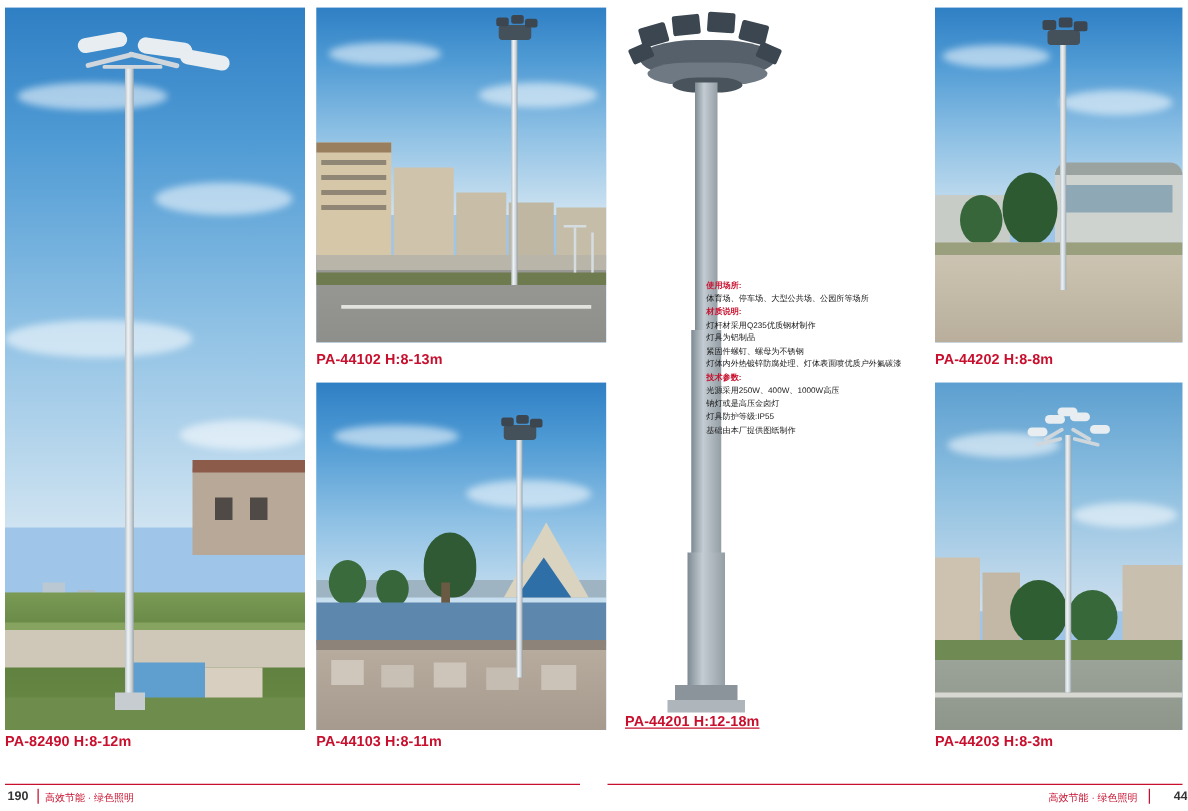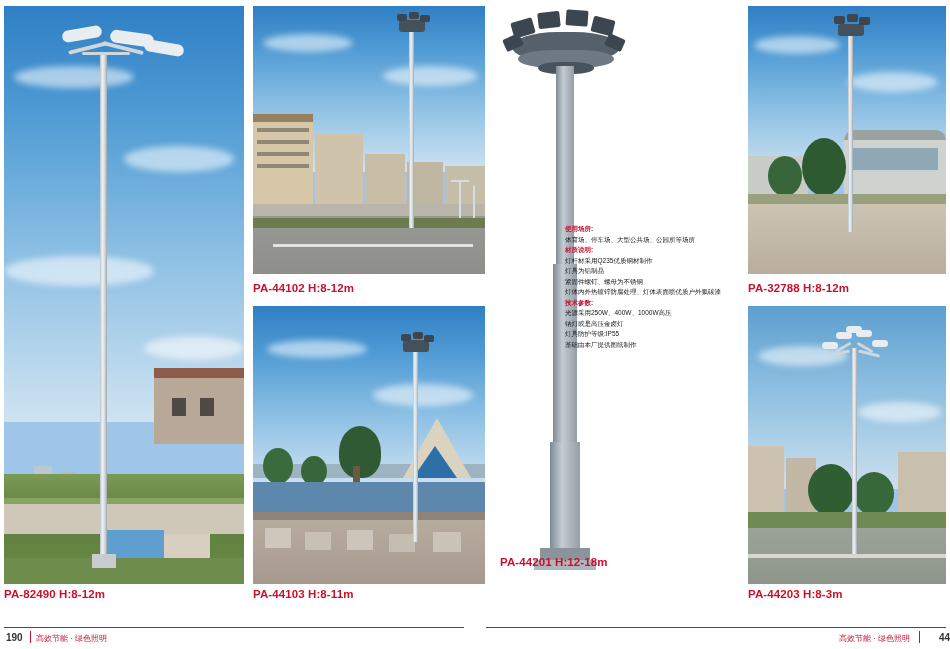--- a/index.html
+++ b/index.html
@@ -202,21 +202,21 @@
     <div class="pole" style="left:156px; top:26px; width:5px; height:196px;"></div>
     <div class="head-dark" style="left:146px; top:14px; width:26px; height:12px; border-radius:3px;"></div>
     <div class="floodlamp" style="left:144px; top:8px; width:10px; height:7px;"></div>
     <div class="floodlamp" style="left:156px; top:6px; width:10px; height:7px;"></div>
     <div class="floodlamp" style="left:167px; top:9px; width:10px; height:7px;"></div>
 
     <div style="position:absolute; left:206px; top:176px; width:2px; height:36px; background:#d6dde1;"></div>
     <div style="position:absolute; left:198px; top:174px; width:18px; height:2px; background:#d6dde1;"></div>
     <div style="position:absolute; left:220px; top:180px; width:2px; height:32px; background:#d6dde1;"></div>
   </div>
-  <div class="caption" style="left:253px; top:282px;">PA-44102 H:8-12m</div>
+  <div class="caption" style="left:253px; top:282px;">PA-44102 H:8-13m</div>
 
   <div class="photo" style="left:253px; top:306px; width:232px; height:278px;">
     <div class="sky" style="height:66%;"></div>
     <div class="cloud" style="left:14px; top:34px; width:100px; height:18px;"></div>
     <div class="cloud" style="left:120px; top:78px; width:100px; height:22px;"></div>
 
     <div style="position:absolute; left:0; top:158px; width:232px; height:14px; background:#9fb4c2;"></div>
 
     <div style="position:absolute; left:150px; top:112px; width:0; height:0;
                 border-left:34px solid transparent; border-right:34px solid transparent;
@@ -264,21 +264,21 @@
     <div class="floodlamp" style="left:10px; top:30px; width:18px; height:13px; transform:rotate(-24deg);"></div>
     <div class="floodlamp" style="left:112px; top:30px; width:18px; height:13px; transform:rotate(24deg);"></div>
 
     <div class="pole-dark" style="left:62px; top:60px; width:18px; height:200px;"></div>
     <div class="pole-dark" style="left:59px; top:258px; width:24px; height:180px;"></div>
     <div class="pole-dark" style="left:56px; top:436px; width:30px; height:110px;"></div>
 
     <div style="position:absolute; left:46px; top:542px; width:50px; height:14px; background:#8b949b;"></div>
     <div style="position:absolute; left:40px; top:554px; width:62px; height:10px; background:#aeb6bc;"></div>
   </div>
-  <div class="caption" style="left:500px; top:556px;">PA-44201 H:12-18m</div>
+  <div class="caption" style="left:500px; top:572px;text-decoration:underline;">PA-44201 H:12-18m</div>
 
   <div id="spec">
     <div class="sec row">使用场所:</div>
     <div class="row">体育场、停车场、大型公共场、公园所等场所</div>
     <div class="sec row">材质说明:</div>
     <div class="row">灯杆材采用Q235优质钢材制作</div>
     <div class="row">灯具为铝制品</div>
     <div class="row">紧固件螺钉、螺母为不锈钢</div>
     <div class="row">灯体内外热镀锌防腐处理、灯体表面喷优质户外氟碳漆</div>
     <div class="sec row">技术参数:</div>
@@ -303,21 +303,21 @@
 
     <div class="ground" style="height:80px; background:linear-gradient(to bottom,#cfc7b5 0%,#b8ae9b 100%);"></div>
     <div style="position:absolute; left:0; top:188px; width:198px; height:10px; background:#9aa07e;"></div>
 
     <div class="pole" style="left:100px; top:30px; width:5px; height:196px;"></div>
     <div class="head-dark" style="left:90px; top:18px; width:26px; height:12px; border-radius:3px;"></div>
     <div class="floodlamp" style="left:86px; top:10px; width:11px; height:8px;"></div>
     <div class="floodlamp" style="left:99px; top:8px; width:11px; height:8px;"></div>
     <div class="floodlamp" style="left:111px; top:11px; width:11px; height:8px;"></div>
   </div>
-  <div class="caption" style="left:748px; top:282px;">PA-32788 H:8-12m</div>
+  <div class="caption" style="left:748px; top:282px;">PA-44202 H:8-8m</div>
 
   <div class="photo" style="left:748px; top:306px; width:198px; height:278px;">
     <div class="sky-pale" style="height:66%;"></div>
     <div class="cloud" style="left:10px; top:40px; width:90px; height:20px;"></div>
     <div class="cloud" style="left:110px; top:96px; width:84px; height:20px;"></div>
 
     <div style="position:absolute; left:0; top:140px; width:36px; height:66px; background:#cdc2b0;"></div>
     <div style="position:absolute; left:38px; top:152px; width:30px; height:54px; background:#c3b8a6;"></div>
     <div style="position:absolute; left:150px; top:146px; width:48px; height:60px; background:#c9bfae;"></div>
 

